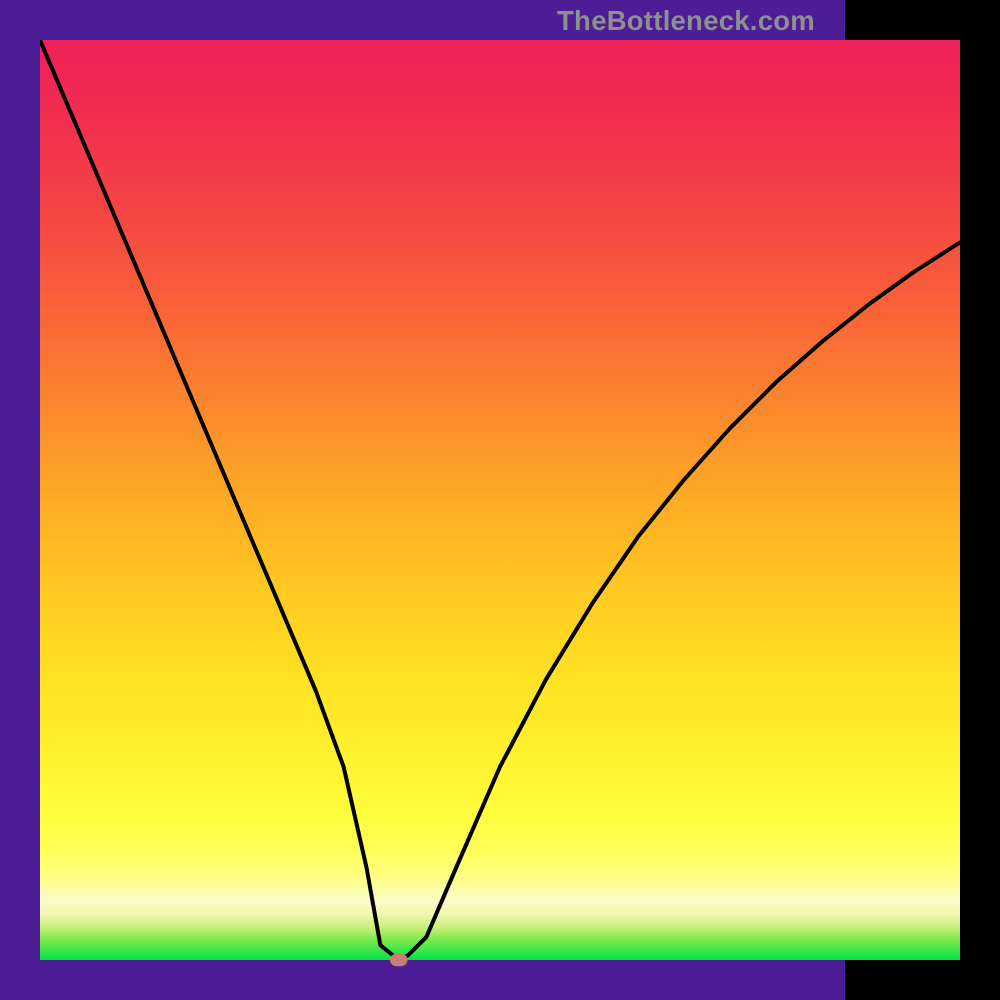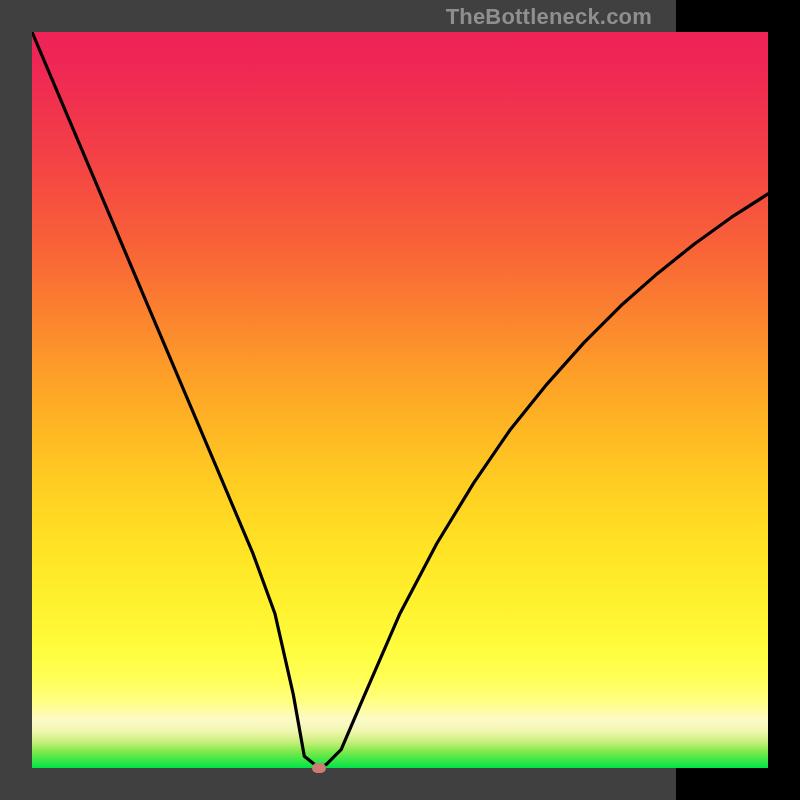--- a/index.html
+++ b/index.html
@@ -9,21 +9,21 @@
     height: 800px;
     background: #000;
     overflow: hidden;
   }
   .frame {
     position: absolute;
     left: 0;
     top: 0;
     width: 676px;
     height: 800px;
-    background: #404040;
+    background: #4c1d95;
   }
   .plot {
     position: absolute;
     left: 32px;
     top: 32px;
     width: 736px;
     height: 736px;
     
     background: linear-gradient(to top,
       #00e347 0%,

